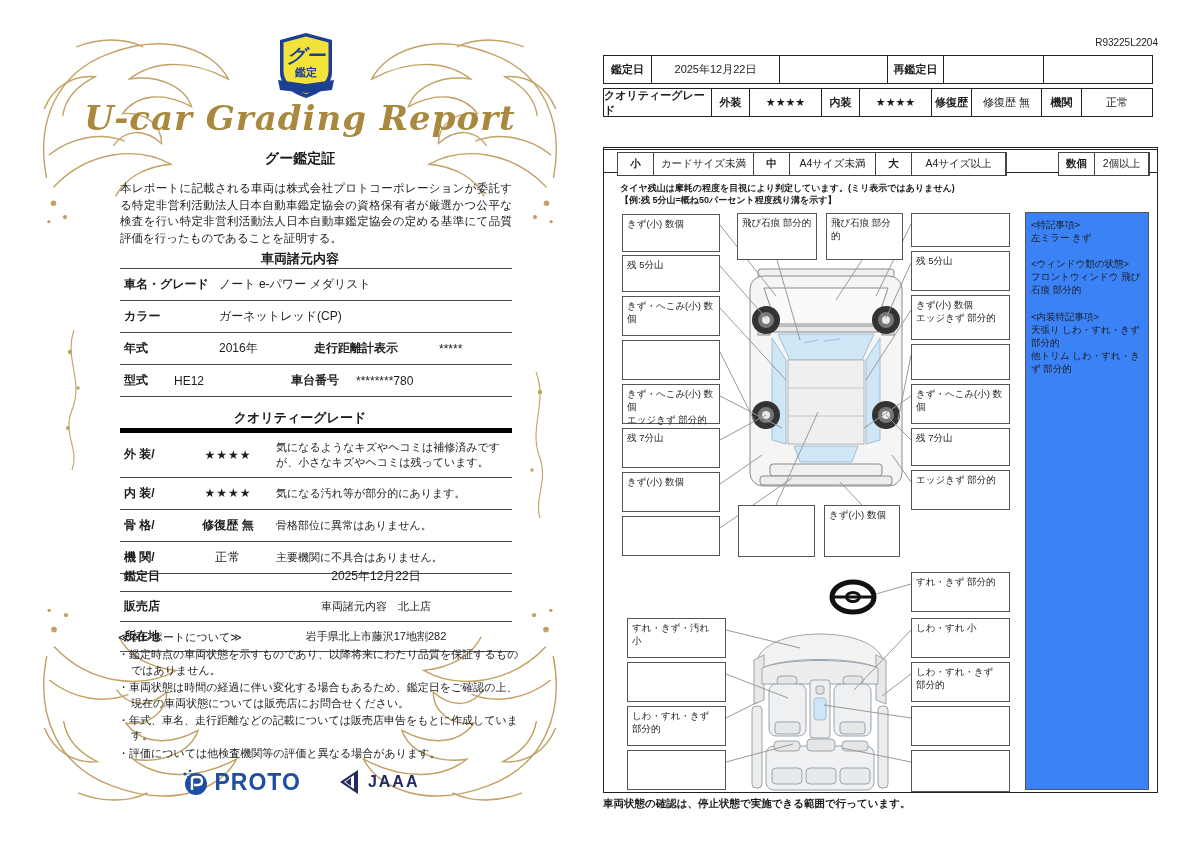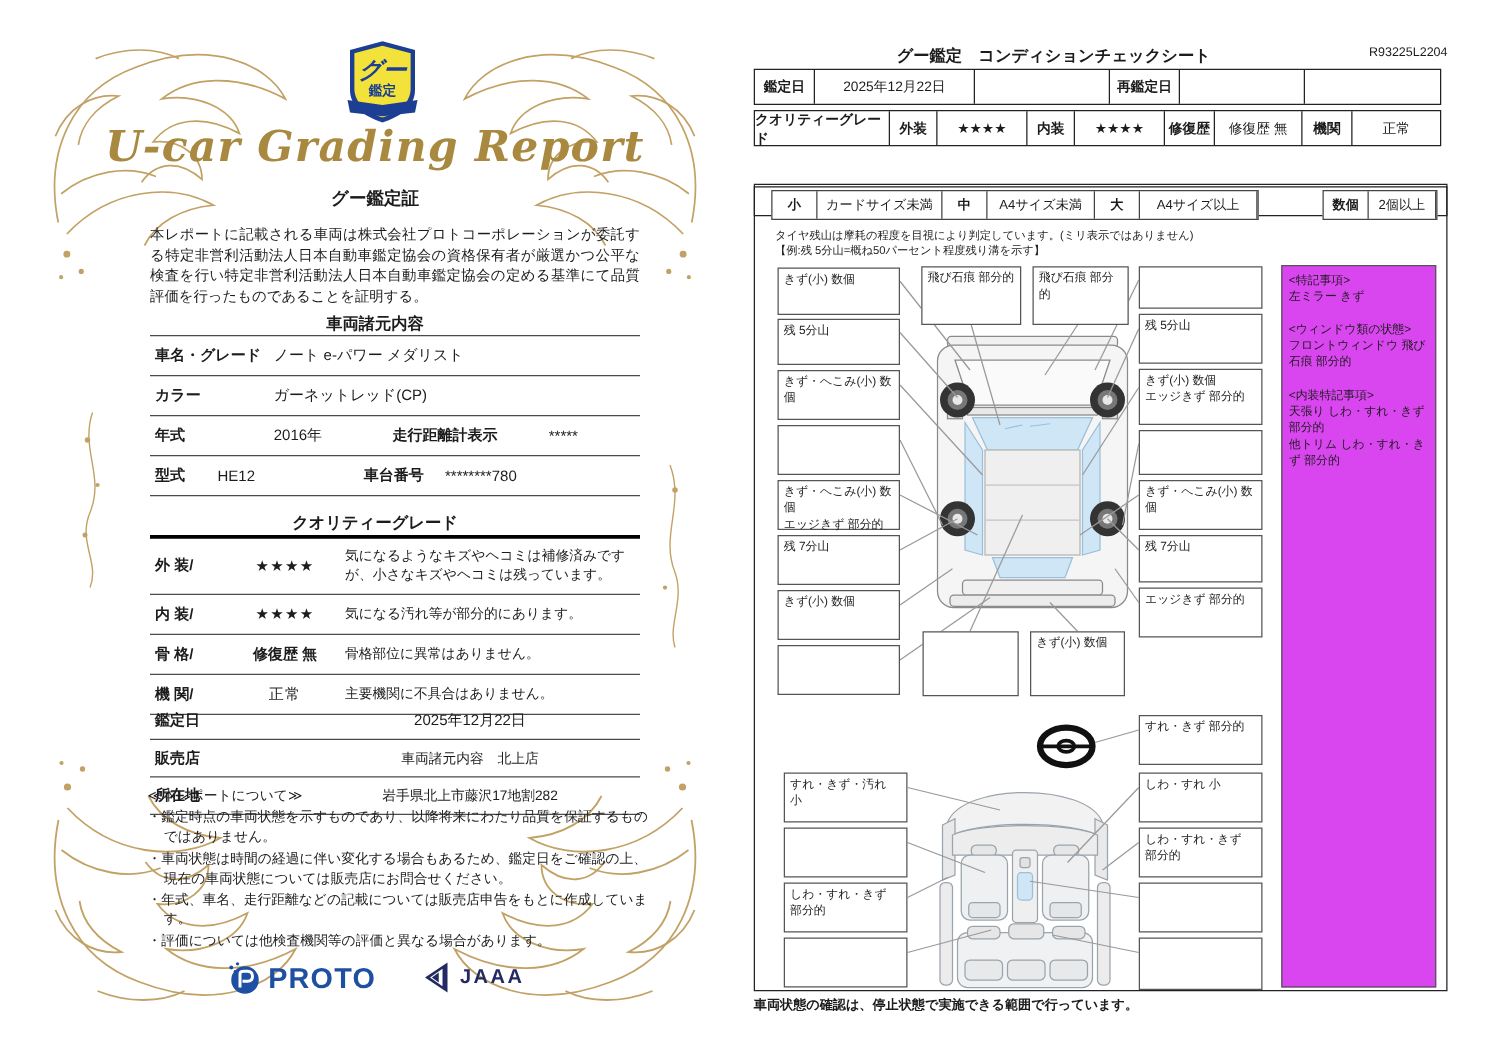--- a/index.html
+++ b/index.html
@@ -11,21 +11,21 @@
          font-family:"DejaVu Serif","Liberation Serif",serif;font-style:italic;font-weight:bold;
          font-size:34px;color:#a8893f;letter-spacing:1px;}
   #subtitle{left:35px;top:150px;width:530px;text-align:center;font-size:14px;font-weight:bold;}
   #intro{left:120px;top:180px;width:392px;font-size:11.5px;line-height:1.45;text-align:justify;}
   .center-h{text-align:center;font-weight:bold;font-size:13px;}
   .spec{left:120px;width:392px;}
   .spec-row{display:flex;align-items:center;border-bottom:1px solid #4a4a4a;padding:7px 4px;font-size:12px;}
   .spec-row:first-child{border-top:1px solid #4a4a4a;}
   .lbl{font-weight:bold;}
   .grade-row{display:flex;align-items:center;border-bottom:1px solid #4a4a4a;padding:7px 4px;font-size:12px;}
-  .grade-row:first-child{border-top:3px solid #000000;}
+  .grade-row:first-child{border-top:5px solid #000000;}
   .grade-lbl{font-weight:bold;width:56px;flex:none;}
   .grade-val{width:96px;flex:none;text-align:center;font-weight:bold;letter-spacing:1px;}
   .grade-desc{flex:1;font-size:11px;line-height:1.35;}
   .info-row{display:flex;align-items:center;border-bottom:1px solid #4a4a4a;padding:6px 4px;font-size:12px;}
   .info-row .lbl{width:120px;flex:none;}
   .info-row .val{flex:1;text-align:center;}
   #about{left:118px;top:630px;width:404px;font-size:11px;line-height:1.4;}
   .about-item{padding-left:13px;text-indent:-13px;margin-top:2px;}
   #logos{left:35px;top:768px;width:530px;display:flex;justify-content:center;align-items:center;gap:36px;}
   .proto-text{font-size:23px;font-weight:800;color:#1d4fa3;letter-spacing:1px;}
@@ -34,25 +34,25 @@
   .tbl{display:flex;border:1.4px solid #222;}
   .cell{border-right:1.4px solid #222;display:flex;align-items:center;justify-content:center;
         font-size:11px;height:100%;box-sizing:border-box;}
   .cell:last-child{border-right:none;}
   .cell.b{font-weight:bold;}
   #section-bar{left:603px;top:118px;width:555px;height:24px;border:1.4px solid #222;
                display:flex;align-items:center;justify-content:center;font-weight:bold;font-size:12px;box-sizing:border-box;margin-top:31px;}
   #main-box{left:603px;top:147px;width:555px;height:646px;border:1.4px solid #222;box-sizing:border-box;}
   .legend{position:absolute;display:flex;border:1px solid #444;height:24px;box-sizing:border-box;background:#fff;}
   .legend .cell{border-right:1px solid #444;font-size:10.5px;padding:0 6px;}
-  #tire-note{left:620px;top:182px;width:420px;font-size:9px;line-height:1.35;font-weight:normal;}
+  #tire-note{left:620px;top:182px;width:420px;font-size:9px;line-height:1.35;font-weight:bold;}
   .dmg-box{position:absolute;border:1px solid #555;background:#fff;font-size:9.5px;line-height:1.35;
            padding:3px 4px;box-sizing:border-box;white-space:pre-line;z-index:3;}
   #notes-col{left:1025px;top:212px;width:124px;height:578px;border:1px solid #555;box-sizing:border-box;
-             padding:5px 5px;font-size:9.5px;line-height:1.38;background:#d946ef;z-index:3;}
+             padding:5px 5px;font-size:9.5px;line-height:1.38;background:#3b82f6;z-index:3;}
   .note-line{min-height:13px;}
   #footer-note{left:603px;top:797px;width:555px;font-size:10.5px;font-weight:bold;}
   #right-header{left:603px;top:36px;width:480px;text-align:center;font-weight:bold;font-size:13px;}
   #ref-number{left:1040px;top:37px;width:118px;text-align:right;font-size:10px;}
   svg{display:block;}
 </style>
 </head>
 <body>
 
 <div id="page">
@@ -184,21 +184,20 @@
     <div style="display:flex;align-items:center;gap:7px">
       <svg width="24" height="26" viewBox="0 0 24 26">
         <polygon points="21,1 21,25 3,13" fill="#232a63"></polygon>
         <polygon points="17,6 17,20 7,13" fill="#ffffff"></polygon>
         <polygon points="14,9 14,17 8.5,13" fill="#232a63"></polygon>
       </svg>
       <span class="jaaa-text">JAAA</span>
     </div>
   </div>
 
-  <div class="abs" id="right-header">グー鑑定　コンディションチェックシート</div>
   <div class="abs" id="ref-number">R93225L2204</div>
 
   <div class="abs tbl" style="left:603px;top:55px;width:548px;height:27px;">
     <div class="cell b" style="width:48px">鑑定日</div>
     <div class="cell" style="width:128px">2025年12月22日</div>
     <div class="cell" style="width:108px"></div>
     <div class="cell b" style="width:56px">再鑑定日</div>
     <div class="cell" style="width:100px"></div>
     <div class="cell" style="flex:1"></div>
   </div>

